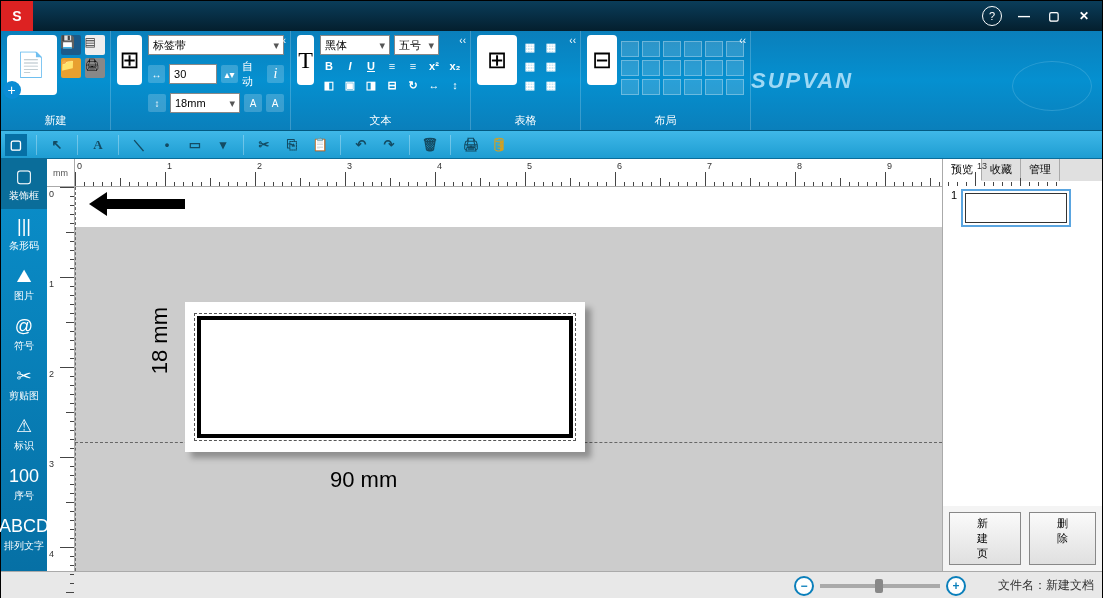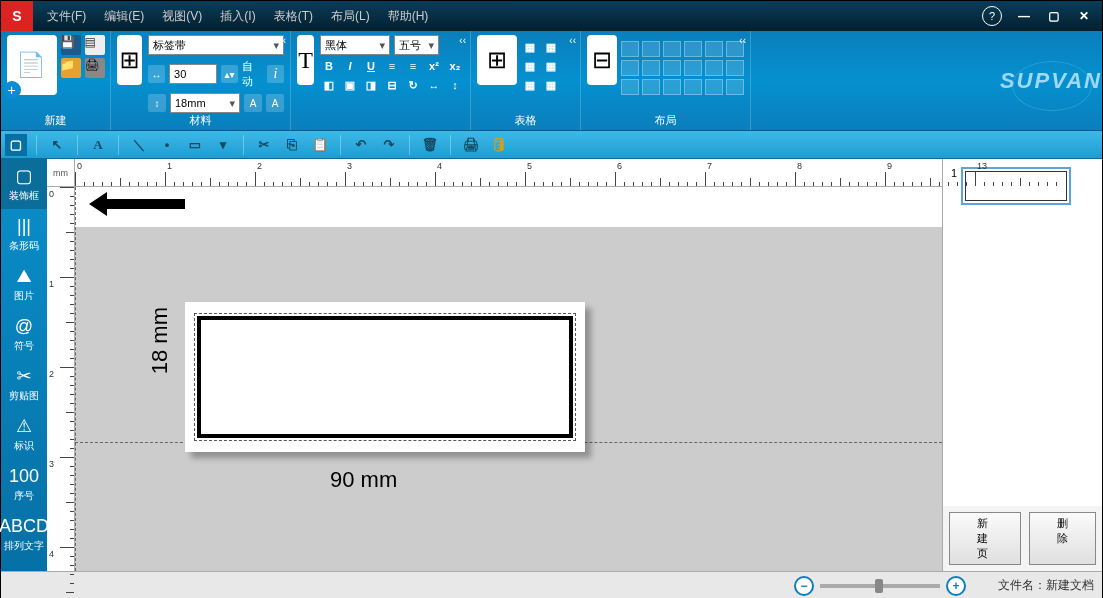--- a/index.html
+++ b/index.html
@@ -18,21 +18,21 @@
     .titlebar .help { width: 20px; height: 20px; border: 1px solid #fff; border-radius: 50%; display: flex; align-items: center; justify-content: center; color: #fff; font-size: 11px; margin-right: 8px; }
     
     
     .ribbon { height: 100px; background: linear-gradient(to bottom, #0a7fbb, #0590d0, #0a7fbb); display: flex; align-items: stretch; border-bottom: 1px solid #035a82; }
     .ribbon-group { border-right: 1px solid rgba(255,255,255,0.2); padding: 4px 6px; position: relative; display: flex; flex-direction: column; }
     .ribbon-group.new { width: 110px; align-items: center; }
     .ribbon-group.material { width: 180px; }
     .ribbon-group.text { width: 180px; }
     .ribbon-group.table { width: 110px; }
     .ribbon-group.layout { width: 170px; }
-    .ribbon-brand { flex: 1; display: flex; align-items: center; justify-content: flex-end; position: relative; }
+    .ribbon-brand { flex: 1; display: flex; align-items: center; justify-content: flex-start; position: relative; }
     .ribbon-brand .brandtext { color: #9fd9f5; font-size: 22px; font-weight: bold; font-style: italic; letter-spacing: 2px; }
     .ribbon-brand .swirl { position: absolute; right: 10px; top: 30px; width: 80px; height: 50px; border: 1px solid #5fb8e0; border-radius: 50%; opacity: 0.4; }
     .group-label { color: #fff; font-size: 11px; text-align: center; position: absolute; bottom: 2px; left: 0; right: 0; }
     .big-icon { width: 50px; height: 60px; background: #fff; border-radius: 4px; display: flex; align-items: center; justify-content: center; font-size: 24px; }
     .new-doc { position: relative; }
     .new-doc::after { content: "+"; position: absolute; bottom: -4px; left: -4px; width: 18px; height: 18px; background: #0b8cd4; color: #fff; border-radius: 50%; display: flex; align-items: center; justify-content: center; font-size: 14px; }
     .small-icon { width: 20px; height: 20px; background: #035a82; border-radius: 2px; }
     .arrows { color: #fff; font-size: 10px; position: absolute; right: 4px; top: 4px; }
     
     .mat-content { display: flex; gap: 6px; align-items: flex-start; }
@@ -107,29 +107,20 @@
     .zhandle { position: absolute; left: 55px; top: -5px; width: 8px; height: 14px; background: #888; border-radius: 2px; }
     .statusbar .fname { font-size: 12px; color: #333; margin-left: 12px; }
   </style>
 </head>
 <body>
 
 <div class="window">
 
   <div class="titlebar">
     <div class="logo">S</div>
-    <div class="menu">
-      <span>文件(F)</span>
-      <span>编辑(E)</span>
-      <span>视图(V)</span>
-      <span>插入(I)</span>
-      <span>表格(T)</span>
-      <span>布局(L)</span>
-      <span>帮助(H)</span>
-    </div>
     <div class="spacer"></div>
     <div class="help">?</div>
     <div class="wincontrols">
       <div>—</div>
       <div>▢</div>
       <div>✕</div>
     </div>
   </div>
 
   <div class="ribbon">
@@ -168,21 +159,20 @@
             <div class="ico">↕</div>
             <div class="combo" style="width:70px;">
                 <span>18mm</span>
                 <span class="dd">▾</span>
               </div>
             <div class="ico">A</div>
             <div class="ico">A</div>
           </div>
         </div>
       </div>
-      <div class="group-label">材料</div>
     </div>
 
     <div class="ribbon-group text">
       <div class="arrows">‹‹</div>
       <div class="text-content">
         <div class="big-icon" style="width:40px;height:50px;font-family:serif;">T</div>
         <div class="txt-right">
           <div class="inline-row">
             <div class="combo" style="width:70px;">
                 <span>黑体</span>
@@ -210,20 +200,21 @@
             <div class="tb">◧</div>
             <div class="tb">▣</div>
             <div class="tb">◨</div>
             <div class="tb">⊟</div>
             <div class="tb">↻</div>
             <div class="tb">↔</div>
             <div class="tb">↕</div>
           </div>
         </div>
       </div>
+      <div class="group-label">文本</div>
     </div>
 
     <div class="ribbon-group table">
       <div class="arrows">‹‹</div>
       <div style="display:flex;gap:4px;">
         <div class="big-icon" style="width:40px;height:50px;">⊞</div>
         <div style="display:flex;flex-direction:column;gap:3px;padding-top:4px;">
           <div class="btnrow">
               <div class="tb">▦</div>
               <div class="tb">▦</div>
@@ -528,20 +519,25 @@
             <div class="label-dashed"></div>
             <div class="label-inner"></div>
           </div>
           <div class="dim-v">18 mm</div>
           <div class="dim-h">90 mm</div>
         </div>
       </div>
     </div>
 
     <div class="rightp">
+      <div class="rtabs">
+        <div class="rtab active">预览</div>
+        <div class="rtab">收藏</div>
+        <div class="rtab">管理</div>
+      </div>
       <div class="rbody">
         <div class="thumb">
           <div class="thumb-n">1</div>
           <div class="thumb-box">
               <div class="thumb-inner"></div>
             </div>
         </div>
       </div>
       <div class="rfoot">
         <div class="rbtn">新建页</div>

